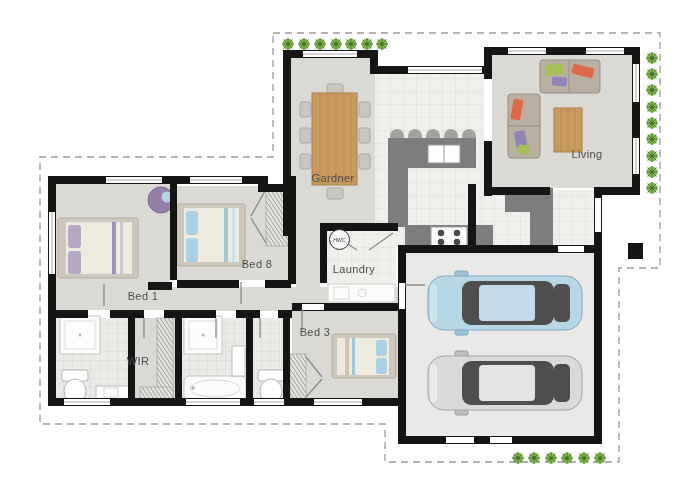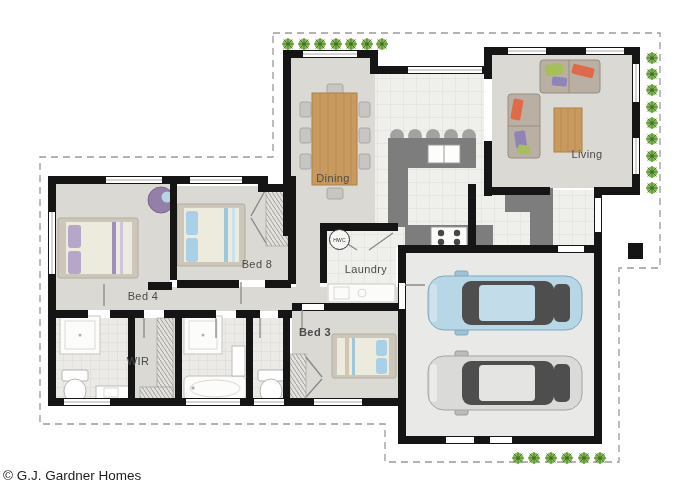--- a/index.html
+++ b/index.html
@@ -316,25 +316,24 @@
         <use href="#plant" x="652" y="188"></use>
     <use href="#plant" x="518" y="458"></use>
         <use href="#plant" x="534" y="458"></use>
         <use href="#plant" x="551" y="458"></use>
     <use href="#plant" x="567" y="458"></use>
         <use href="#plant" x="584" y="458"></use>
         <use href="#plant" x="600" y="458"></use>
   </g>
 </svg>
 
-<div class="rlabel" style="left:333px;top:178px;">Dining</div>
+<div class="rlabel" style="left:333px;top:178px;">Gardner</div>
 <div class="rlabel" style="left:587px;top:154px;">Living</div>
-<div class="rlabel" style="left:143px;top:296px;">Bed 4</div>
+<div class="rlabel" style="left:143px;top:296px;">Bed 1</div>
 <div class="rlabel" style="left:257px;top:264px;">Bed 8</div>
-<div class="rlabel" style="left:315px;top:332px;font-weight:bold;">Bed 3</div>
-<div class="rlabel" style="left:366px;top:269px;">Laundry</div>
+<div class="rlabel" style="left:315px;top:332px;">Bed 3</div>
+<div class="rlabel" style="left:354px;top:269px;">Laundry</div>
 <div class="rlabel" style="left:138px;top:361px;">WIR</div>
 
 <div class="hwc" style="left:329px;top:229px;">HWC</div>
 
-<div class="copyright">© G.J. Gardner Homes</div>
 
 </div>
 
 </body></html>

